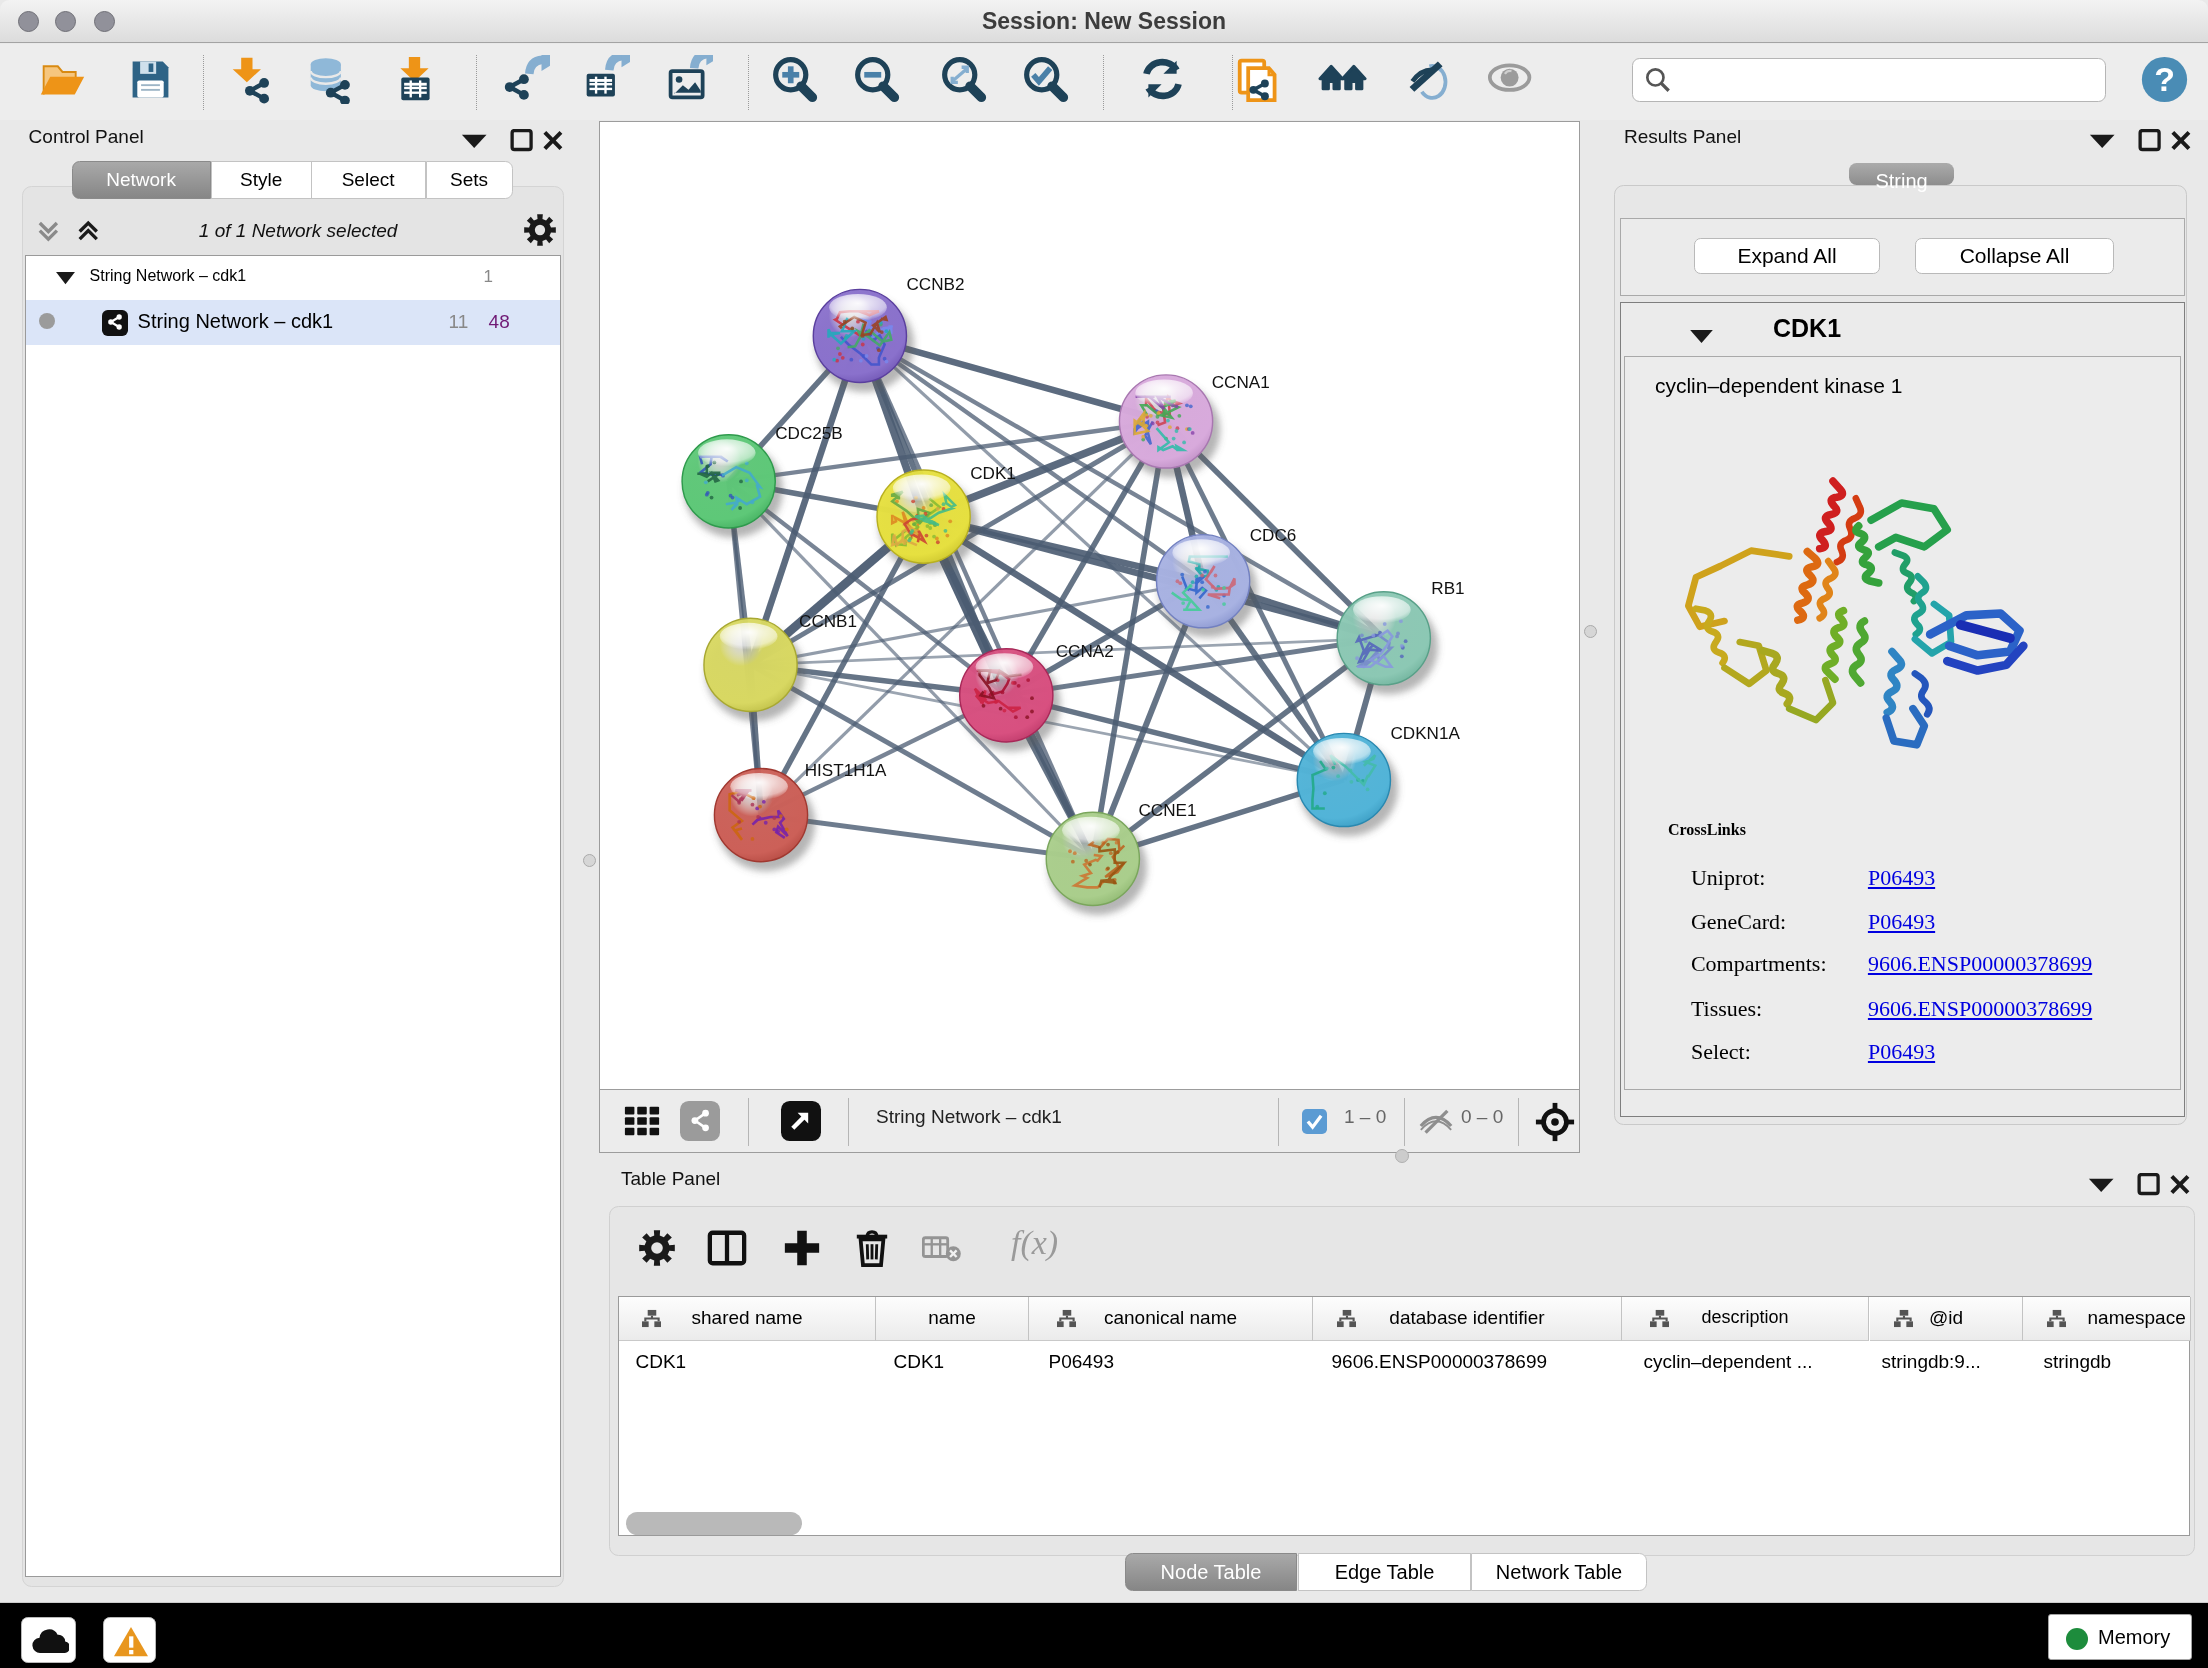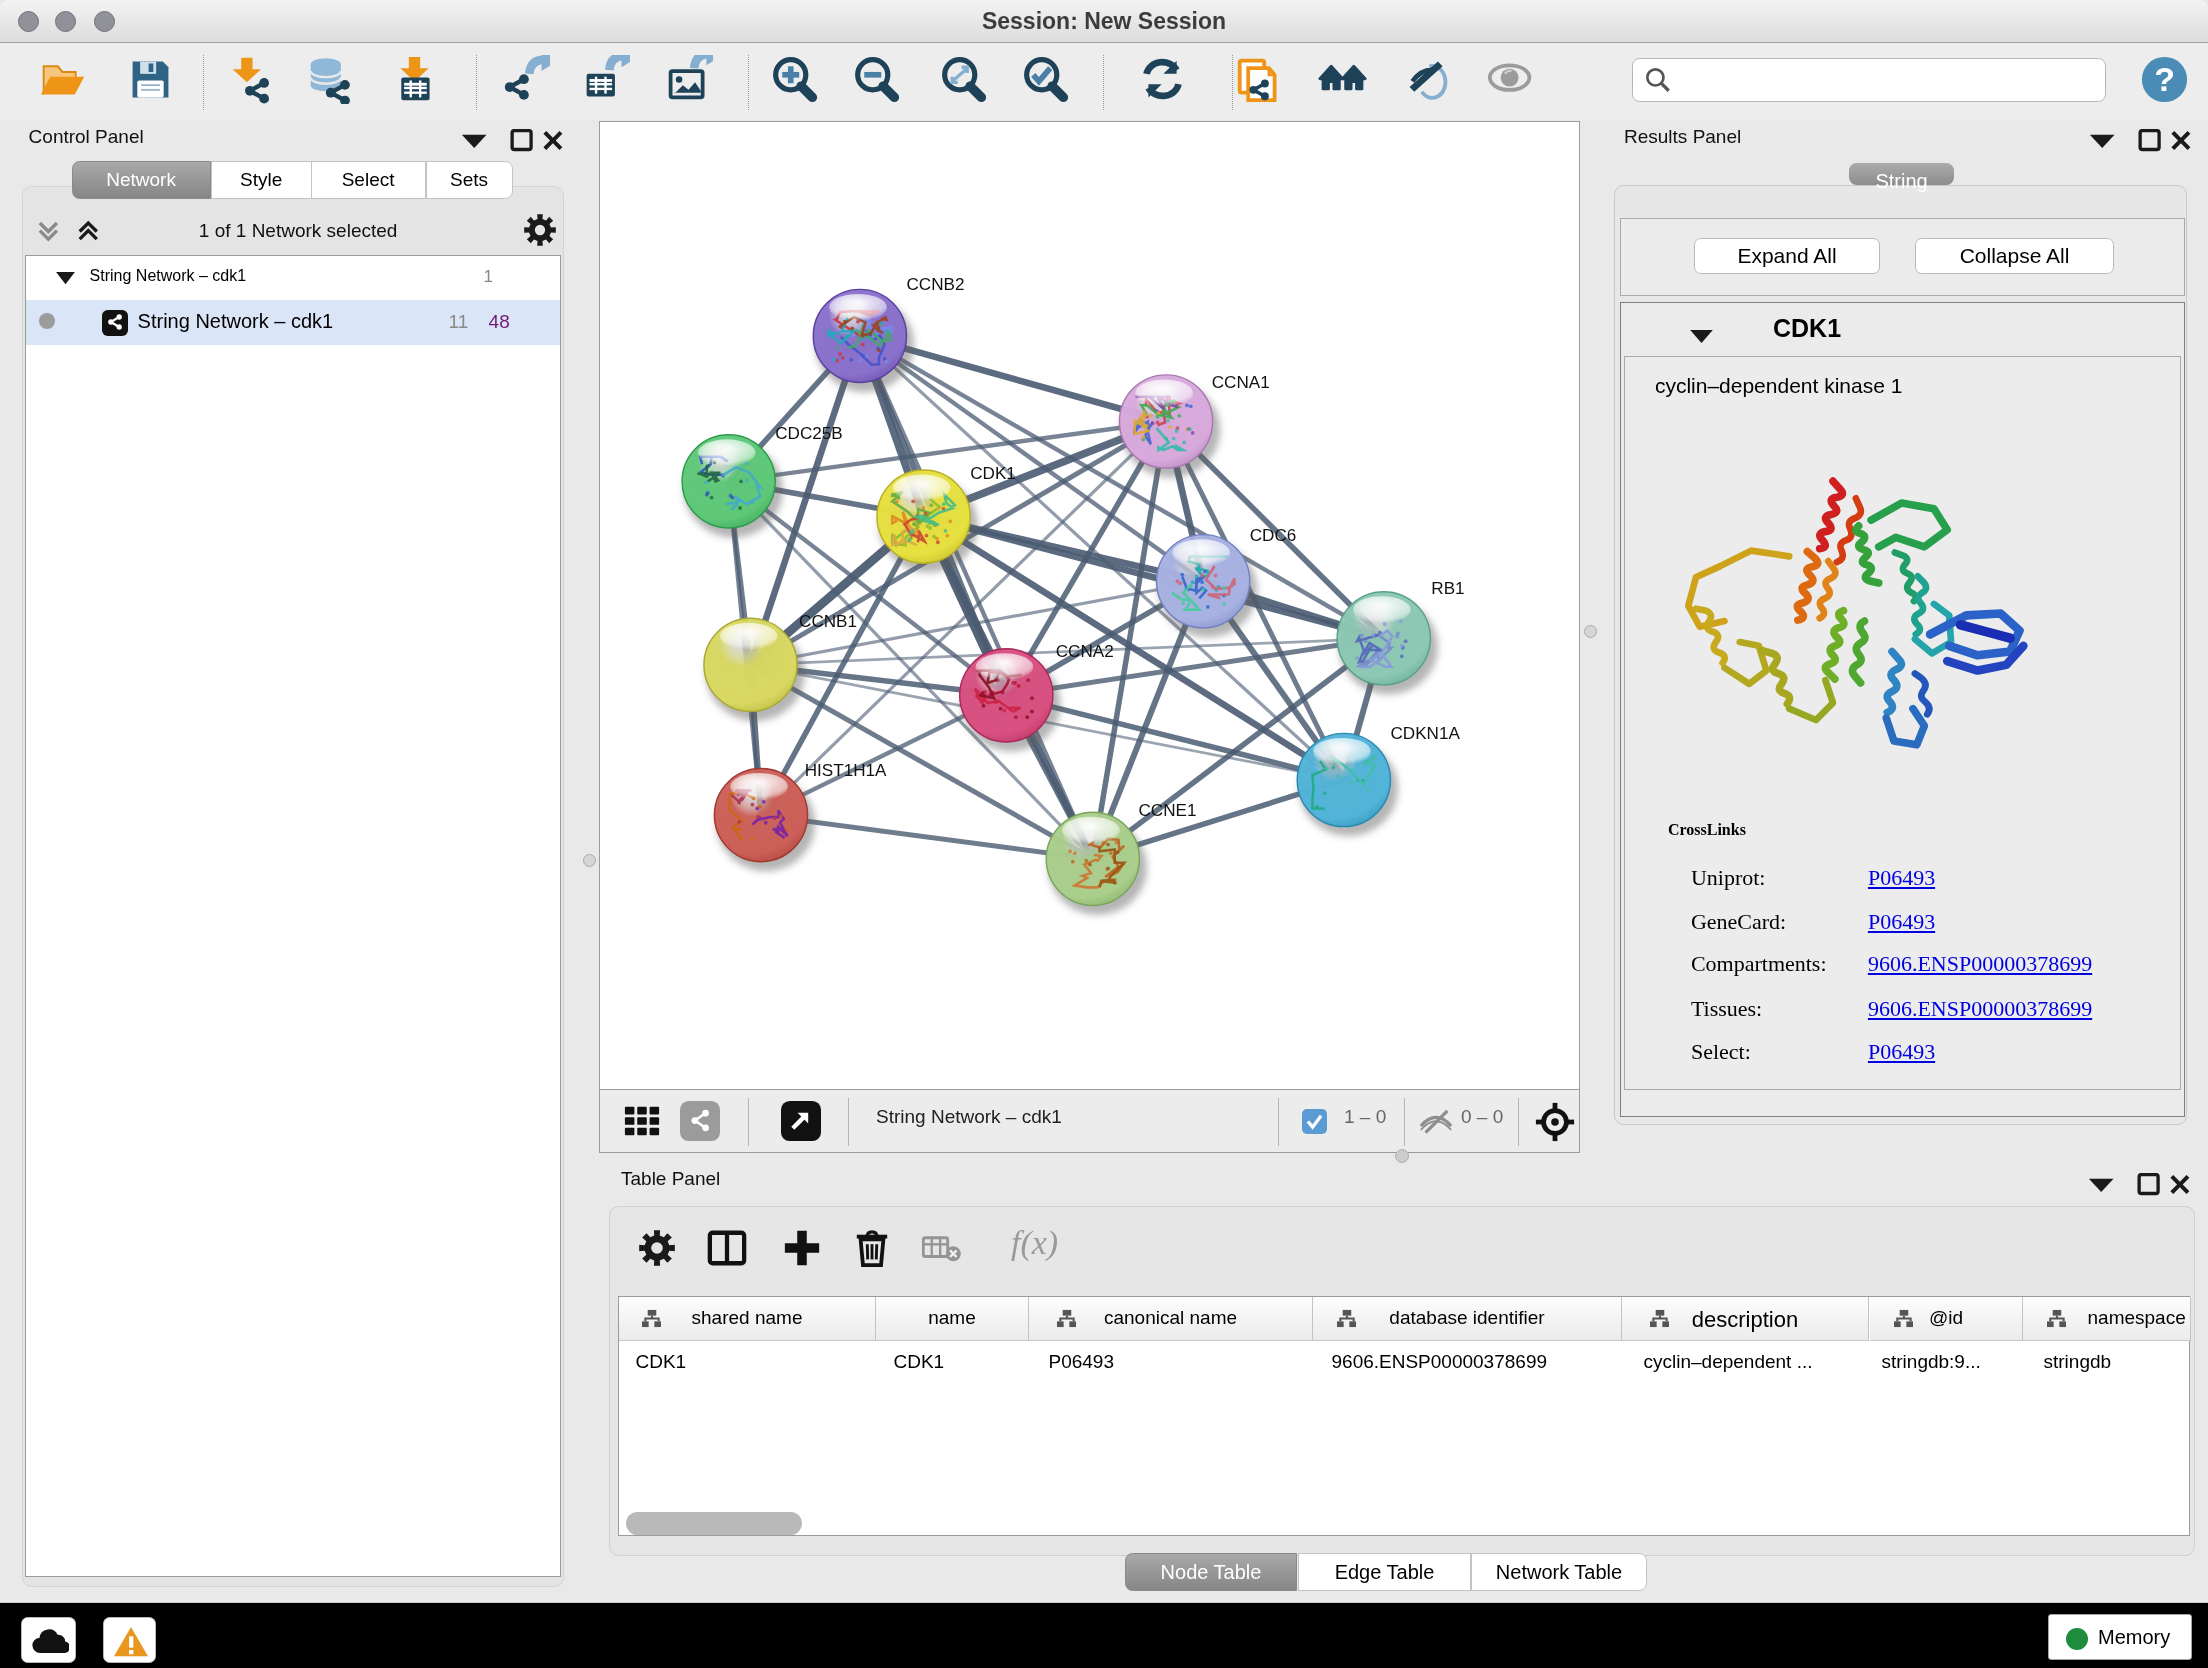--- a/index.html
+++ b/index.html
@@ -216,21 +216,21 @@
 <svg style="position:absolute;left:28.5px;top:98px;" width="76" height="27" viewBox="0 0 80 28">
 <g fill="none" stroke="#8a8a8a" stroke-width="3.5">
         <path d="M4 4 l9 9 9-9"></path>
         <path d="M4 12 l9 9 9-9"></path>
       </g>
 <g fill="none" stroke="#1a1a1a" stroke-width="3.5">
         <path d="M46 13 l9-9 9 9"></path>
         <path d="M46 21 l9-9 9 9"></path>
       </g>
 </svg>
-<div style="position:absolute;left:105px;top:99px;width:371px;text-align:center;font-size:19px;color:#111;">1 of 1 Network selected</div>
+<div style="position:absolute;left:105px;top:99px;width:371px;text-align:center;font-size:19px;color:#111;font-style:italic;">1 of 1 Network selected</div>
 <svg style="position:absolute;left:514px;top:91px;" width="36" height="36" viewBox="0 0 38 38">
       <path d="M35.7 16.0 L35.7 22.0 L30.6 21.6 L29.0 25.4 L32.9 28.7 L28.7 32.9 L25.4 29.0 L21.6 30.6 L22.0 35.7 L16.0 35.7 L16.4 30.6 L12.6 29.0 L9.3 32.9 L5.1 28.7 L9.0 25.4 L7.4 21.6 L2.3 22.0 L2.3 16.0 L7.4 16.4 L9.0 12.6 L5.1 9.3 L9.3 5.1 L12.6 9.0 L16.4 7.4 L16.0 2.3 L22.0 2.3 L21.6 7.4 L25.4 9.0 L28.7 5.1 L32.9 9.3 L29.0 12.6 L30.6 16.4 Z" fill="#1a1a1a"></path>
       <circle cx="19" cy="19" r="5.44" fill="#e4e4e4"></circle>
     </svg>
 <div id="cp-list">
   <div style="position:absolute;left:0;top:0;width:100%;height:44px;">
     <svg style="position:absolute;left:28.5px;top:14.3px;" width="23" height="17" viewBox="0 0 24 18">
           <path d="M2 2 h20 l-10 13 Z" fill="#1a1a1a"></path>
         </svg>
     <span style="position:absolute;left:64px;top:10.5px;font-size:16px;">String Network – cdk1</span>
@@ -878,21 +878,21 @@
       <svg style="position:absolute;left:1030px;top:12.4px;" width="21" height="19" viewBox="0 0 22 20">
         <g fill="#555">
           <rect x="7" y="1" width="9" height="6"></rect>
 <rect x="1" y="13" width="7" height="6"></rect>
           <rect x="14" y="13" width="7" height="6"></rect>
         </g>
 <g fill="none" stroke="#555" stroke-width="2.2">
           <path d="M11.5 7 v3 M4.5 13 v-3 h14 v3"></path>
         </g>
       </svg>
-      <div style="position:absolute;left:1003px;top:9.5px;width:247px;text-align:center;font-size:22px;">description</div>
+      <div style="position:absolute;left:1003px;top:9.5px;width:247px;text-align:center;font-size:18px;">description</div>
       <div style="position:absolute;left:1251px;top:0;width:153px;height:44px;border-right:1px solid #c3c3c3;border-bottom:1px solid #c9c9c9;background:linear-gradient(#fdfdfd,#ebebeb);"></div>
       <svg style="position:absolute;left:1274px;top:12.4px;" width="21" height="19" viewBox="0 0 22 20">
         <g fill="#555">
           <rect x="7" y="1" width="9" height="6"></rect>
 <rect x="1" y="13" width="7" height="6"></rect>
           <rect x="14" y="13" width="7" height="6"></rect>
         </g>
 <g fill="none" stroke="#555" stroke-width="2.2">
           <path d="M11.5 7 v3 M4.5 13 v-3 h14 v3"></path>
         </g>

